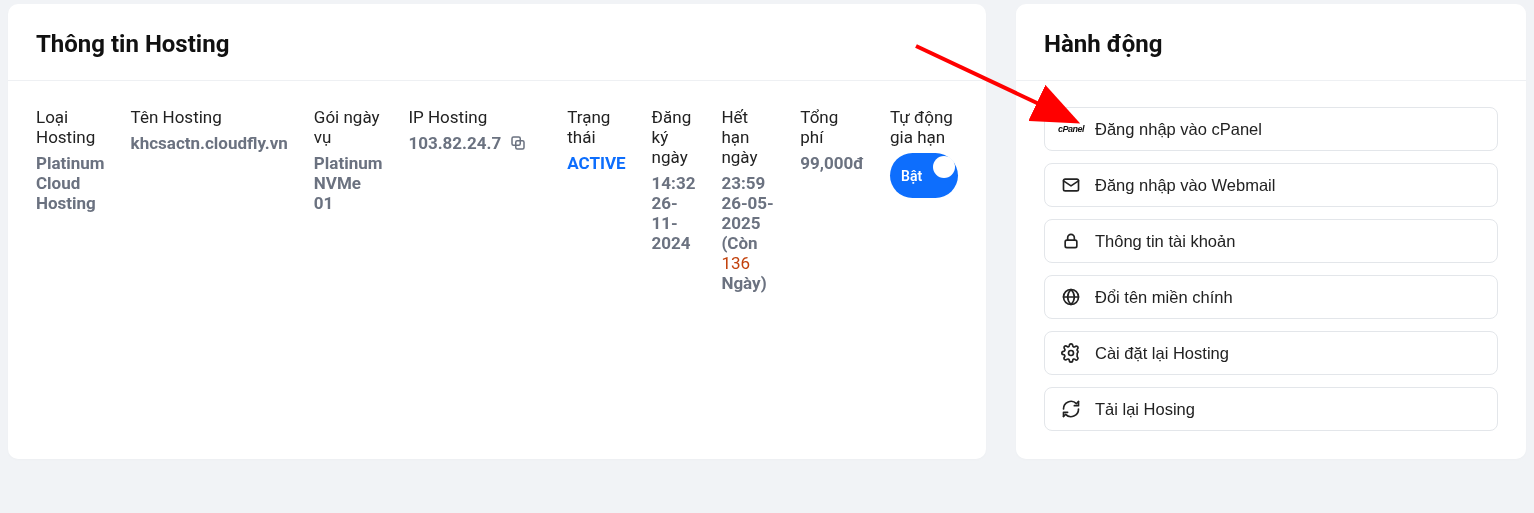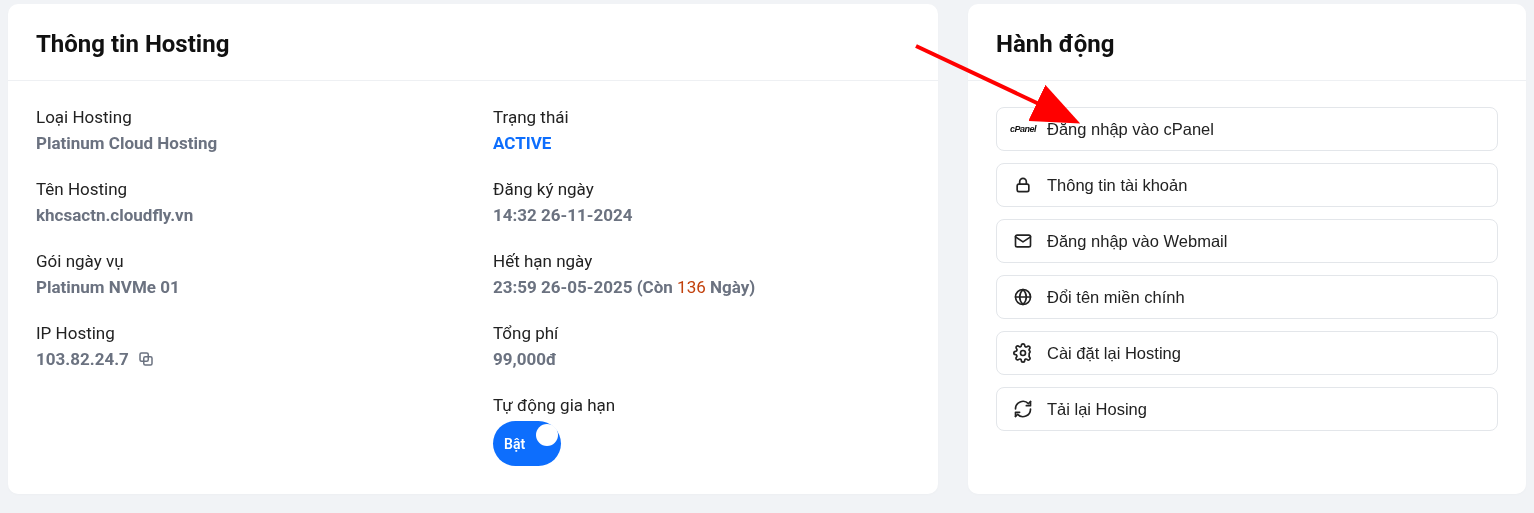--- a/index.html
+++ b/index.html
@@ -21,21 +21,21 @@
       background: #fff;
       border-radius: 10px;
       padding: 0;
       box-shadow: 0 1px 3px rgba(0,0,0,0.02);
     }
     .card-left {
       flex: 1;
       min-width: 0;
     }
     .card-right {
-      width: 558px;
+      width: 510px;
       flex-shrink: 0;
     }
     .card-header {
       padding: 26px 28px 22px 28px;
       border-bottom: 1px solid #eef0f3;
     }
     .card-title {
       font-size: 24px;
       font-weight: 700;
       color: #111;
@@ -43,21 +43,21 @@
     .card-body {
       padding: 26px 28px 28px 28px;
     }
     .info-grid {
       display: flex;
       gap: 40px;
     }
     .info-col {
       flex: 1;
       display: flex;
-      flex-direction: column;
+      flex-direction: row;
       gap: 26px;
     }
     .info-item {}
     .info-label {
       font-size: 17px;
       color: #222;
       margin-bottom: 6px;
     }
     .info-value {
       font-size: 17px;
@@ -226,34 +226,34 @@
     </div>
     <div class="card-body">
       <div class="actions">
         <button class="action-btn">
           <span class="action-icon cpanel-text-icon">cPanel</span>
           <span>Đăng nhập vào cPanel</span>
         </button>
         <button class="action-btn">
           <span class="action-icon">
             <svg viewBox="0 0 24 24" width="20" height="20" fill="none" stroke="currentColor" stroke-width="2" stroke-linecap="round" stroke-linejoin="round">
+                <rect x="3" y="5" width="18" height="14" rx="2"></rect>
+                <polyline points="3,7 12,13 21,7"></polyline>
+              </svg>
+          </span>
+          <span>Đăng nhập vào Webmail</span>
+        </button>
+        <button class="action-btn">
+          <span class="action-icon">
+            <svg viewBox="0 0 24 24" width="20" height="20" fill="none" stroke="currentColor" stroke-width="2" stroke-linecap="round" stroke-linejoin="round">
                 <rect x="5" y="11" width="14" height="9" rx="2"></rect>
                 <path d="M8 11V8a4 4 0 0 1 8 0v3"></path>
               </svg>
           </span>
           <span>Thông tin tài khoản</span>
-        </button>
-        <button class="action-btn">
-          <span class="action-icon">
-            <svg viewBox="0 0 24 24" width="20" height="20" fill="none" stroke="currentColor" stroke-width="2" stroke-linecap="round" stroke-linejoin="round">
-                <rect x="3" y="5" width="18" height="14" rx="2"></rect>
-                <polyline points="3,7 12,13 21,7"></polyline>
-              </svg>
-          </span>
-          <span>Đăng nhập vào Webmail</span>
         </button>
         <button class="action-btn">
           <span class="action-icon">
             <svg viewBox="0 0 24 24" width="20" height="20" fill="none" stroke="currentColor" stroke-width="2" stroke-linecap="round" stroke-linejoin="round">
                 <circle cx="12" cy="12" r="9"></circle>
                 <line x1="3" y1="12" x2="21" y2="12"></line>
                 <path d="M12 3c2.5 2.5 4 5.5 4 9s-1.5 6.5-4 9c-2.5-2.5-4-5.5-4-9s1.5-6.5 4-9z"></path>
               </svg>
           </span>
           <span>Đổi tên miền chính</span>

